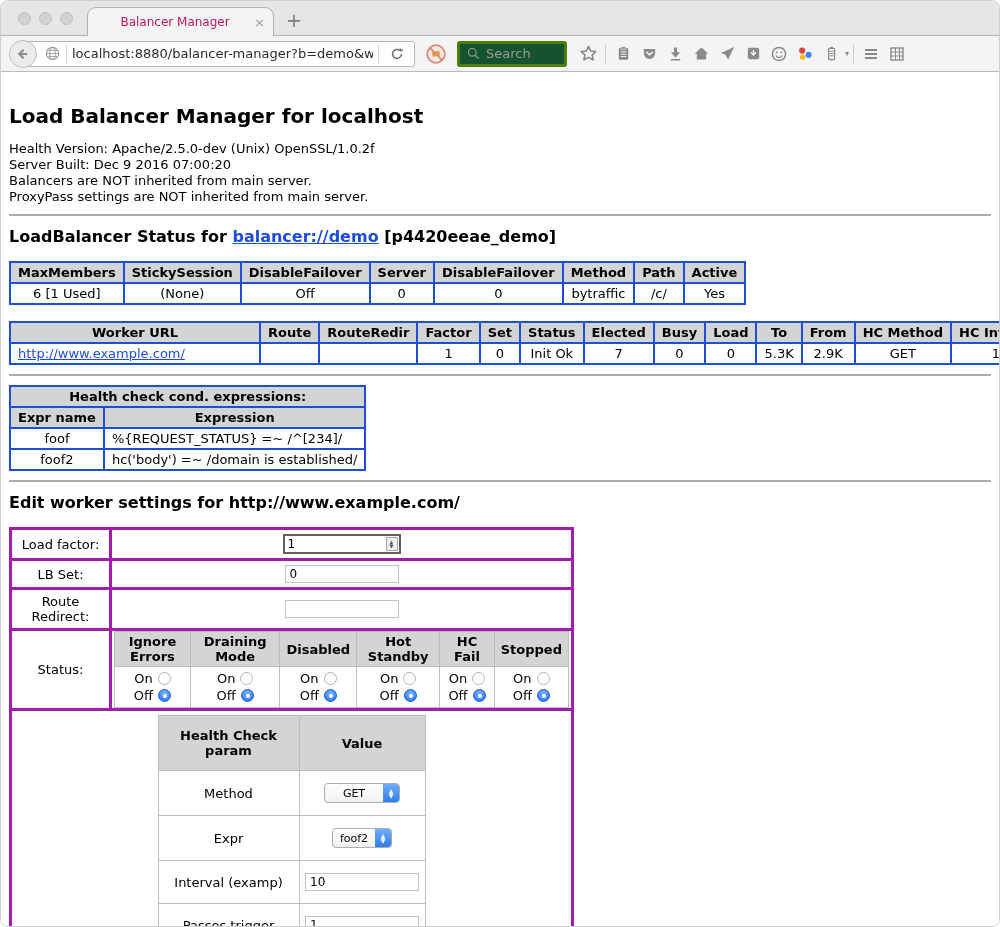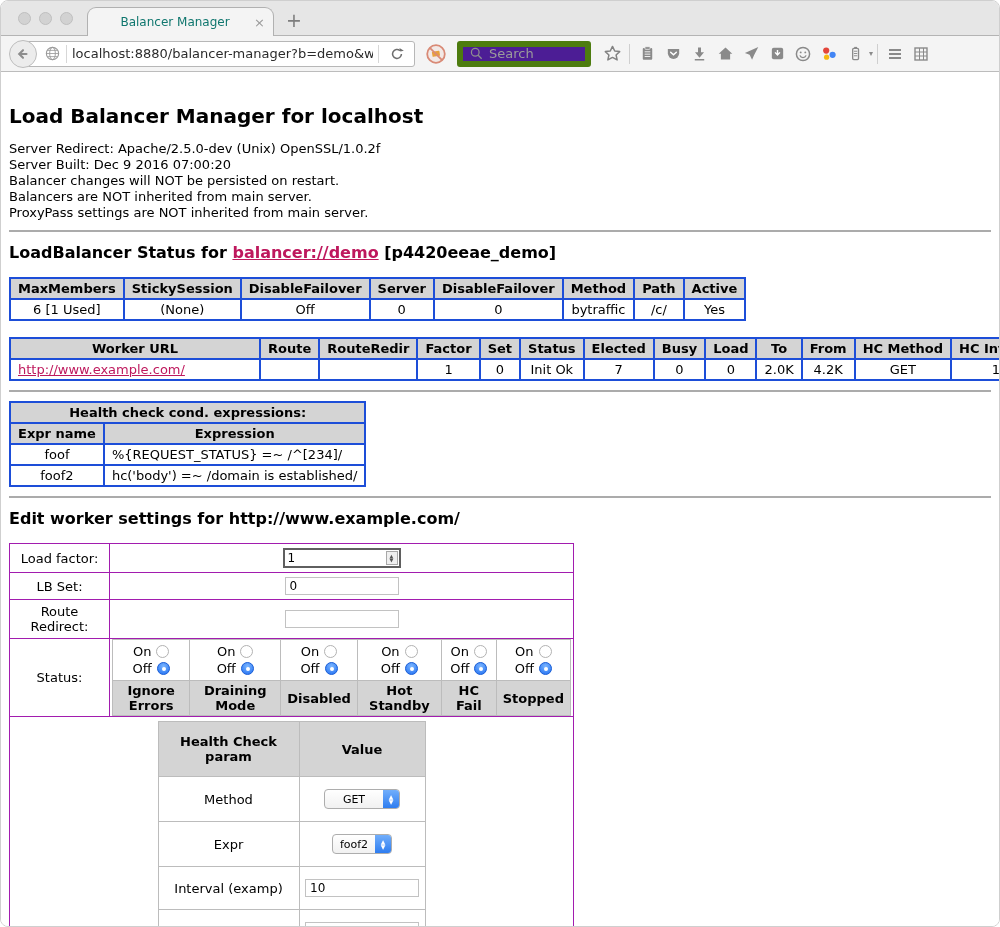--- a/index.html
+++ b/index.html
@@ -12,64 +12,64 @@
   
   .tabbar { height:35px; background:#e6e6e6; position:relative;
             border-bottom:1px solid #b4b4b4; }
   .traffic { position:absolute; top:11px; left:17px; display:flex; gap:8px; }
   .light { width:13px; height:13px; border-radius:50%; background:#d2d2d2;
            border:1px solid #bfbfbf; }
   .tab { position:absolute; left:86px; top:6px; bottom:-1px; width:187px;
          background:#f4f4f4; border:1px solid #b1b1b1; border-bottom:none;
          border-radius:9px 9px 0 0; display:flex; align-items:center;
          padding:0 8px; }
-  .tab-title { flex:1; text-align:center; font-size:12px; color:#0f766e; }
+  .tab-title { flex:1; text-align:center; font-size:12px; color:#be185d; }
   .tab-close { color:#9a9a9a; font-size:13px; line-height:13px; cursor:default; }
   .newtab { position:absolute; left:285px; top:8px; font-size:19px; color:#7d7d7d; }
 
   
   .toolbar { height:36px; background:#f4f4f4; border-bottom:1px solid #bcbcbc;
              display:flex; align-items:center; padding:0 8px; }
   .backbtn { width:28px; height:28px; border-radius:50%; background:#ececec;
              border:1px solid #bdbdbd; display:flex; align-items:center;
              justify-content:center; z-index:2; margin-right:-14px; }
   .urlbar { width:392px; height:26px; background:#fff; border:1px solid #b7b7b7;
             border-radius:3px; display:flex; align-items:center;
             padding:0 4px 0 20px; }
   .url-text { flex:1; font-size:13px; color:#2b2b2b; white-space:nowrap;
               overflow:hidden; }
   .vsep { width:1px; height:18px; background:#d7d7d7; margin:0 5px; }
   .tbsep { width:1px; height:20px; background:#cfcfcf; margin:0 4px; }
   .iconbtn { width:26px; height:26px; display:flex; align-items:center;
              justify-content:center; flex:none; }
-  .searchbar { width:134px; height:26px; background:#4c1d95; border:6px solid #4d7c0f;
+  .searchbar { width:110px; height:26px; background:#14532d; border:3px solid #4d7c0f;
                border-radius:3px; display:flex; align-items:center;
                padding:0 6px; margin:0 8px; }
   .search-ph { font-size:13px; color:#9b9b9b; margin-left:5px; }
   .caret { font-size:8px; color:#8a8a8a; margin-left:1px; }
 
   
   .page { padding:0 8px; background:#fff; color:#000; }
   h1.pg { font-size:20px; font-weight:bold; margin:32px 0 13px; }
   .info { font-size:13px; line-height:16px; margin:0; }
   hr.rule { border:0; height:2px; background:#ababab; margin:9px 0; }
   h3.sec { font-size:16px; font-weight:bold; margin:11px 0 15px; }
-  a.lnk { color:#be185d; text-decoration:underline; }
+  a.lnk { color:#1d4ed8; text-decoration:underline; }
 
   table.tbl { border-collapse:collapse; border:1px solid #8f8f8f; font-size:13px; }
   table.tbl th, table.tbl td { border:2px solid #1d4ed8; padding:2px 7px;
                                text-align:center; white-space:nowrap; }
   table.tbl th { background:#d4d4d4; font-weight:bold; }
   table.tbl td.left { text-align:left; }
   .mb16 { margin-bottom:16px; }
 
   
   table.form { border-collapse:collapse; border:1px solid #8f8f8f; width:565px;
                font-size:13px; margin-top:14px; }
-  table.form > tbody > tr > td { border:1px solid #a21caf; padding:4px 3px;
+  table.form > tbody > tr > td { border:3px solid #a21caf; padding:4px 3px;
                                  text-align:center; }
   td.lbl { width:100px; }
   input.txt { width:114px; height:18px; border:1px solid #c2c2c2; font-size:12px;
               font-family:"DejaVu Sans",sans-serif; padding:1px 4px; }
   .numwrap { display:inline-flex; align-items:center; width:118px; height:20px;
              border:2px solid #5f5f5f; background:#fff; }
   .numwrap input { flex:1; min-width:0; border:none; outline:none; font-size:12px;
                    font-family:"DejaVu Sans",sans-serif; padding:0 3px; }
   .spin { width:12px; height:14px; border:1px solid #a8a8a8; background:#efefef;
           display:flex; flex-direction:column; align-items:center;
@@ -240,23 +240,22 @@
         <rect x="3" y="3" width="12" height="12" fill="none" stroke="#8a8a8a" stroke-width="1.4"></rect>
         <path d="M3 7h12M3 11h12M7.5 3v12M11.5 3v12" stroke="#8a8a8a" stroke-width="1"></path>
       </svg>
     </span>
   </div>
 
   <div class="page">
 
     <h1 class="pg">Load Balancer Manager for localhost</h1>
 
-    <p class="info">Server Redirect: Apache/2.5.0-dev (Unix) OpenSSL/1.0.2f</p>
+    <p class="info">Health Version: Apache/2.5.0-dev (Unix) OpenSSL/1.0.2f</p>
     <p class="info">Server Built: Dec 9 2016 07:00:20</p>
-    <p class="info">Balancer changes will NOT be persisted on restart.</p>
     <p class="info">Balancers are NOT inherited from main server.</p>
     <p class="info">ProxyPass settings are NOT inherited from main server.</p>
 
     <hr class="rule">
 
     <h3 class="sec"><span>LoadBalancer Status for </span><a class="lnk" href="#">balancer://demo</a><span> [p4420eeae_demo]</span></h3>
 
     <table class="tbl mb16">
       <tbody>
           <tr>
@@ -303,22 +302,22 @@
       <tr>
         <td class="left"><a class="lnk" href="#">http://www.example.com/</a></td>
         <td></td>
         <td></td>
         <td>1</td>
         <td>0</td>
         <td>Init Ok</td>
         <td>7</td>
         <td>0</td>
         <td>0</td>
-        <td>2.0K</td>
-        <td>4.2K</td>
+        <td>5.3K</td>
+        <td>2.9K</td>
         <td>GET</td>
         <td>10</td>
 
       </tr>
     </tbody>
       </table>
 
     <hr class="rule">
 
     <table class="tbl">
@@ -366,88 +365,88 @@
       <tr>
         <td class="lbl">Route Redirect:</td>
         <td><input class="txt" value="" style=""></td>
       </tr>
       <tr>
         <td class="lbl">Status:</td>
         <td style="padding:0 2px;">
           <table class="inner">
             <tbody>
                   <tr>
-              <td>
-                <div class="radio-line">
-                        <span>On</span>
-                        <span class="radio"></span>
-                      </div>
-                <div class="radio-line">
-                        <span>Off</span>
-                        <span class="radio checked"></span>
-                      </div>
-              </td>
-              <td>
-                <div class="radio-line">
-                        <span>On</span>
-                        <span class="radio"></span>
-                      </div>
-                <div class="radio-line">
-                        <span>Off</span>
-                        <span class="radio checked"></span>
-                      </div>
-              </td>
-              <td>
-                <div class="radio-line">
-                        <span>On</span>
-                        <span class="radio"></span>
-                      </div>
-                <div class="radio-line">
-                        <span>Off</span>
-                        <span class="radio checked"></span>
-                      </div>
-              </td>
-              <td>
-                <div class="radio-line">
-                        <span>On</span>
-                        <span class="radio"></span>
-                      </div>
-                <div class="radio-line">
-                        <span>Off</span>
-                        <span class="radio checked"></span>
-                      </div>
-              </td>
-              <td>
-                <div class="radio-line">
-                        <span>On</span>
-                        <span class="radio"></span>
-                      </div>
-                <div class="radio-line">
-                        <span>Off</span>
-                        <span class="radio checked"></span>
-                      </div>
-              </td>
-              <td>
-                <div class="radio-line">
-                        <span>On</span>
-                        <span class="radio"></span>
-                      </div>
-                <div class="radio-line">
-                        <span>Off</span>
-                        <span class="radio checked"></span>
-                      </div>
-              </td>
-            </tr>
-            <tr>
               <th>Ignore Errors</th>
               <th>Draining Mode</th>
               <th>Disabled</th>
               <th>Hot Standby</th>
               <th>HC Fail</th>
               <th>Stopped</th>
+            </tr>
+            <tr>
+              <td>
+                <div class="radio-line">
+                        <span>On</span>
+                        <span class="radio"></span>
+                      </div>
+                <div class="radio-line">
+                        <span>Off</span>
+                        <span class="radio checked"></span>
+                      </div>
+              </td>
+              <td>
+                <div class="radio-line">
+                        <span>On</span>
+                        <span class="radio"></span>
+                      </div>
+                <div class="radio-line">
+                        <span>Off</span>
+                        <span class="radio checked"></span>
+                      </div>
+              </td>
+              <td>
+                <div class="radio-line">
+                        <span>On</span>
+                        <span class="radio"></span>
+                      </div>
+                <div class="radio-line">
+                        <span>Off</span>
+                        <span class="radio checked"></span>
+                      </div>
+              </td>
+              <td>
+                <div class="radio-line">
+                        <span>On</span>
+                        <span class="radio"></span>
+                      </div>
+                <div class="radio-line">
+                        <span>Off</span>
+                        <span class="radio checked"></span>
+                      </div>
+              </td>
+              <td>
+                <div class="radio-line">
+                        <span>On</span>
+                        <span class="radio"></span>
+                      </div>
+                <div class="radio-line">
+                        <span>Off</span>
+                        <span class="radio checked"></span>
+                      </div>
+              </td>
+              <td>
+                <div class="radio-line">
+                        <span>On</span>
+                        <span class="radio"></span>
+                      </div>
+                <div class="radio-line">
+                        <span>Off</span>
+                        <span class="radio checked"></span>
+                      </div>
+              </td>
             </tr>
           </tbody>
               </table>
         </td>
       </tr>
       <tr>
         <td colspan="2" style="padding:4px 0;">
           <table class="hc">
             <tbody>
                   <tr>

